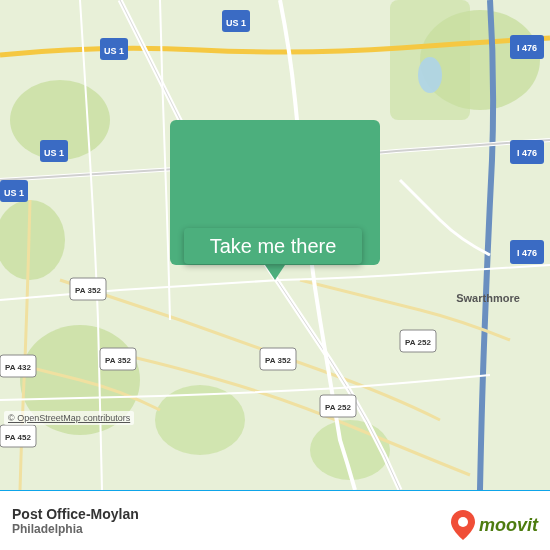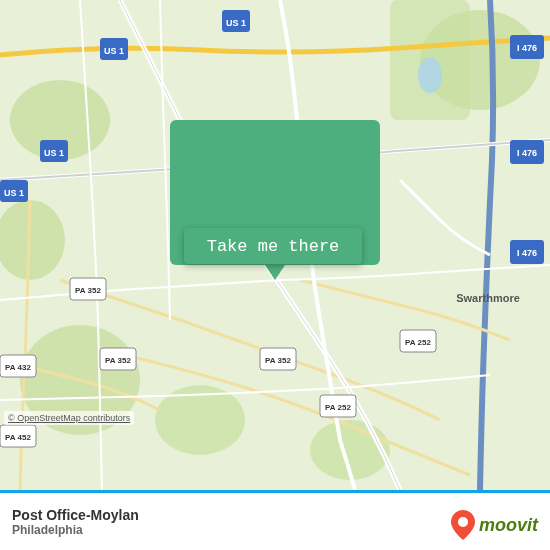--- a/index.html
+++ b/index.html
@@ -29,38 +29,37 @@
     #take-me-there-btn {
       position: absolute;
       left: 184px;
       top: 228px;
       width: 178px;
       height: 36px;
       background: #4caf7d;
       color: #fff;
       border: none;
       border-radius: 4px;
-      font-size: 17px;
+      font-size: 20px;
       font-weight: 500;
       cursor: pointer;
       display: flex;
       align-items: center;
       justify-content: center;
       box-shadow: 0 2px 6px rgba(0,0,0,0.3);
-      font-family: Liberation Mono, monospace;
     }
 
     #bottom-bar {
       width: 550px;
       height: 60px;
       background: #fff;
       display: flex;
       align-items: center;
       padding: 0 12px;
-      border-top: 3px solid #0ea5e9;
+      border-top: 1px solid #0ea5e9;
       position: relative;
     }
 
     #moovit-logo {
       position: absolute;
       right: 12px;
       bottom: 10px;
       display: flex;
       align-items: center;
       gap: 4px;

